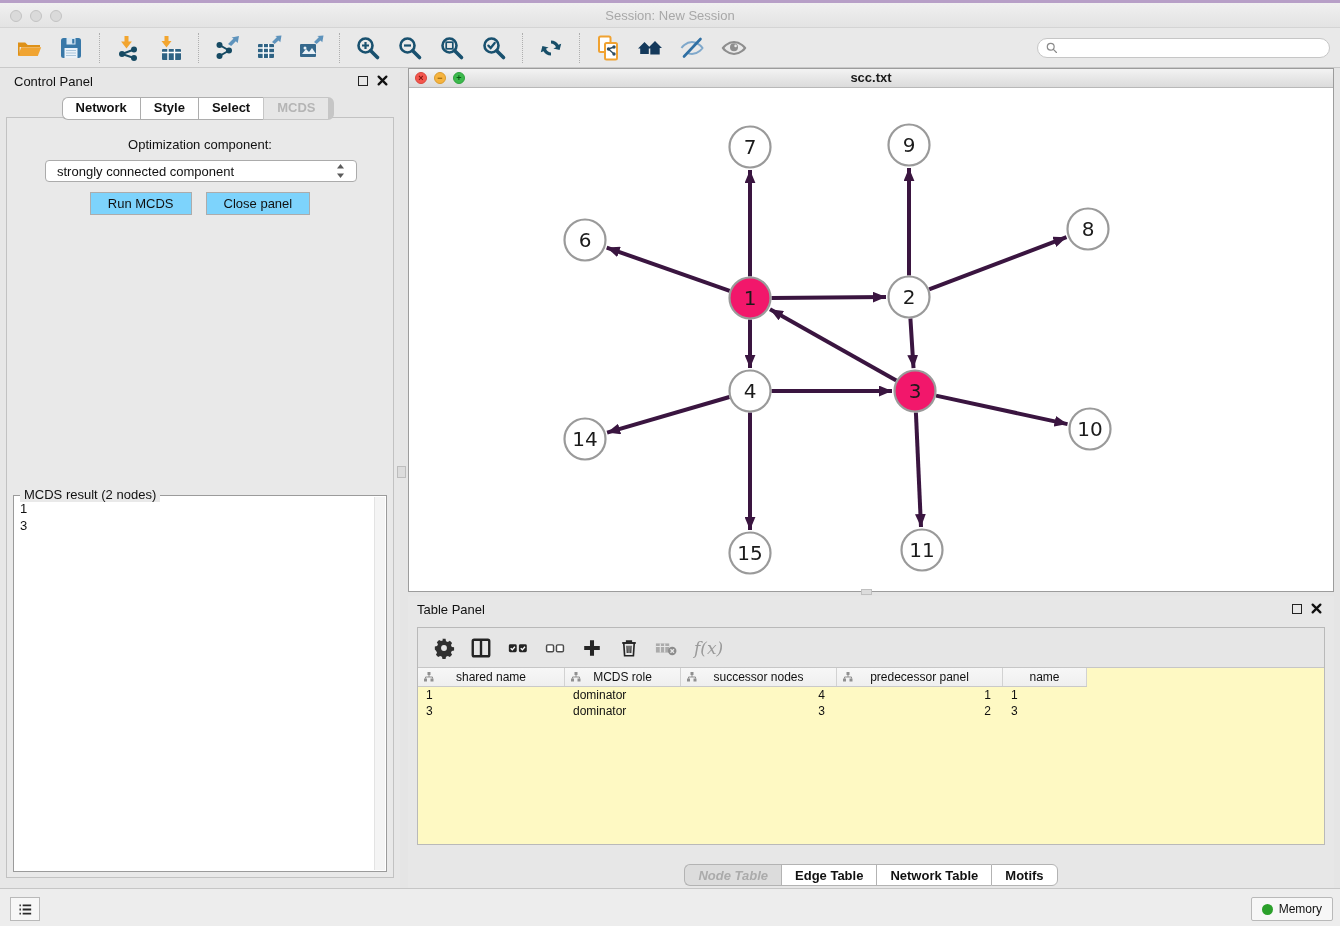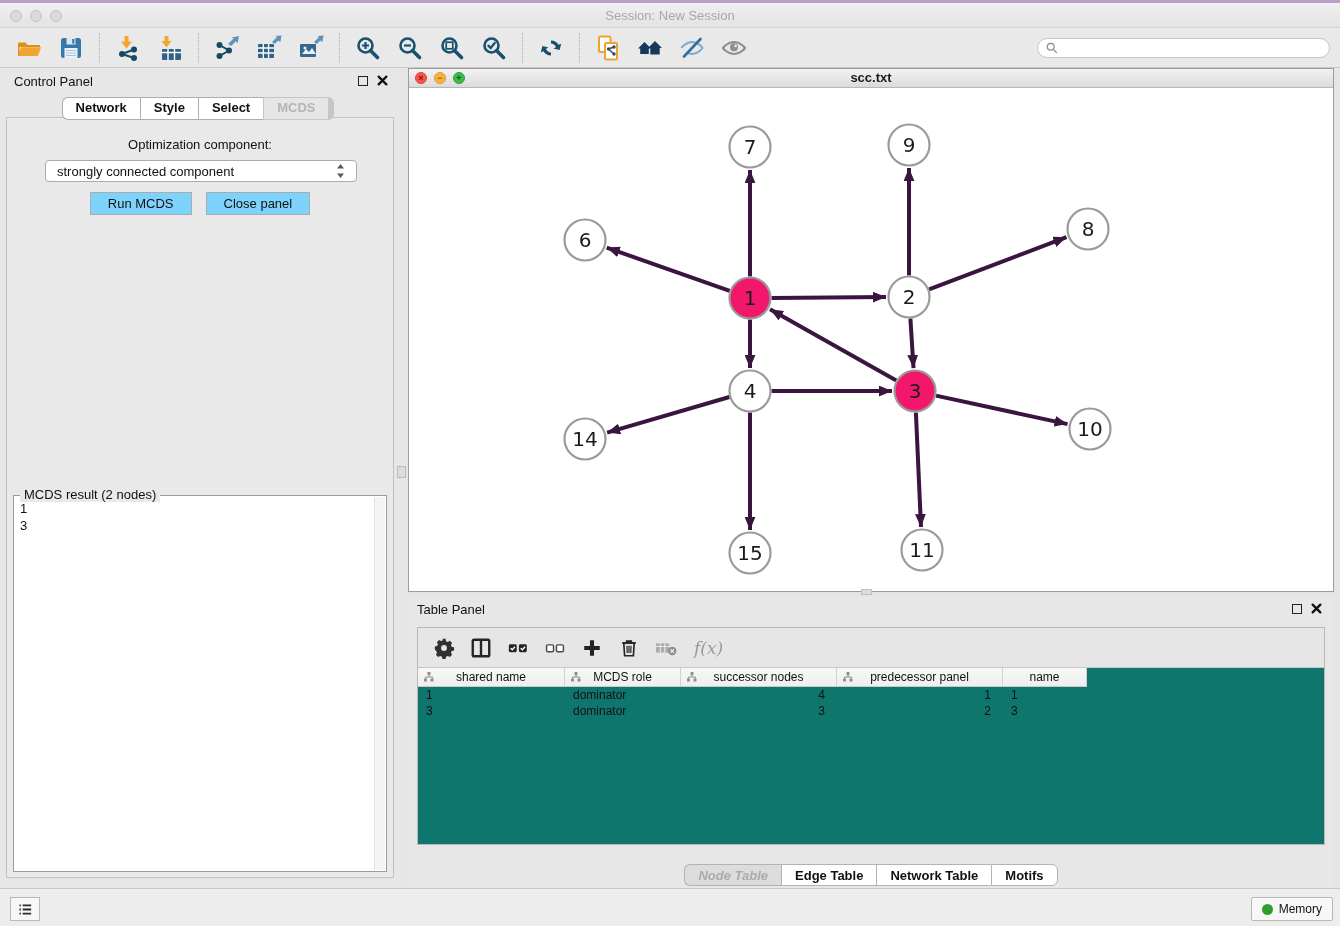--- a/index.html
+++ b/index.html
@@ -54,21 +54,21 @@
   .nt{width:12px;height:12px;border-radius:50%;display:flex;align-items:center;justify-content:center;font-size:9px;font-weight:700;line-height:1;cursor:pointer;}
   .nt.red{background:#F4574E;border:1px solid #D8473E;color:#7E120C;}
   .nt.yellow{background:#F6B43F;border:1px solid #DA9C2F;color:#8E5B06;}
   .nt.green{background:#3CB94C;border:1px solid #2FA23E;color:#0A5B14;}
   .nw-title{text-align:center;font-size:13px;font-weight:700;color:#1A1A1A;line-height:17px;}
   .network-canvas{position:absolute;left:0;top:19px;width:924px;height:503px;}
   .network-canvas svg{width:100%;height:100%;display:block;}
 
   
   .table-panel{position:absolute;left:408px;top:596px;width:926px;height:292px;background:#E7E7E7;}
-  .tp-box{position:absolute;left:9px;top:31px;width:908px;height:218px;background:#0f766e;border:1px solid #B9B9B9;}
+  .tp-box{position:absolute;left:9px;top:31px;width:908px;height:218px;background:#fef9c3;border:1px solid #B9B9B9;}
   .tp-toolbar{height:40px;background:#E6E6E6;border-bottom:1px solid #C6C6C6;display:flex;align-items:center;padding-left:15px;}
   .titem{width:37px;display:flex;align-items:center;cursor:pointer;}
   .titem svg{width:22px;height:22px;display:block;}
   .fx-label{font-family:"DejaVu Serif",serif;font-style:italic;font-size:17px;color:#9A9A9A;margin-left:2px;cursor:default;}
   .tbl-header{display:flex;height:19px;background:linear-gradient(#F7F7F7,#EFEFEF);border-bottom:1px solid #C9C9C9;width:669px;}
   .th{position:relative;display:flex;align-items:center;justify-content:center;font-size:12px;border-right:1px solid #D2D2D2;cursor:pointer;}
   .th .hicon{position:absolute;left:6px;top:4px;display:flex;}
   .tr{display:flex;height:16px;font-size:12px;align-items:center;cursor:default;}
   .td{overflow:hidden;white-space:nowrap;}
   .tp-tabs{position:absolute;left:0;right:0;bottom:2px;display:flex;justify-content:center;}

